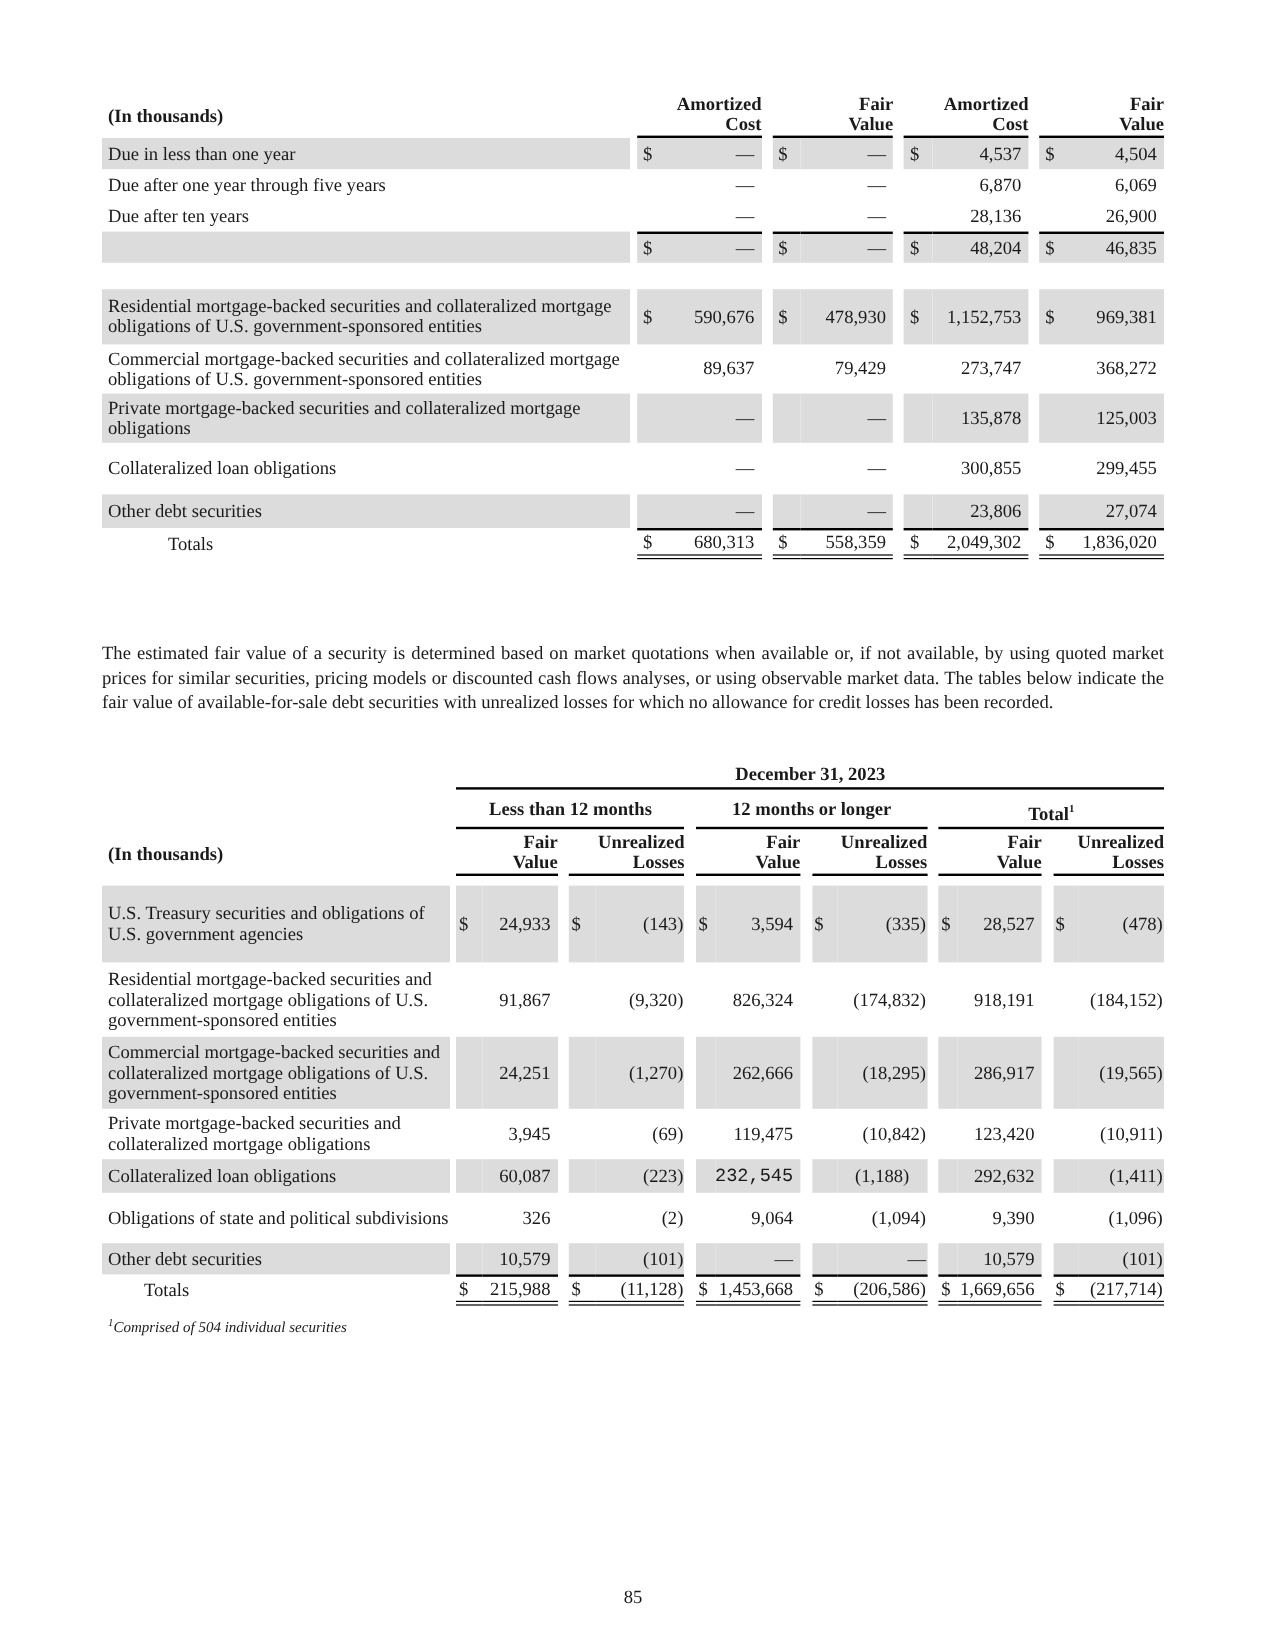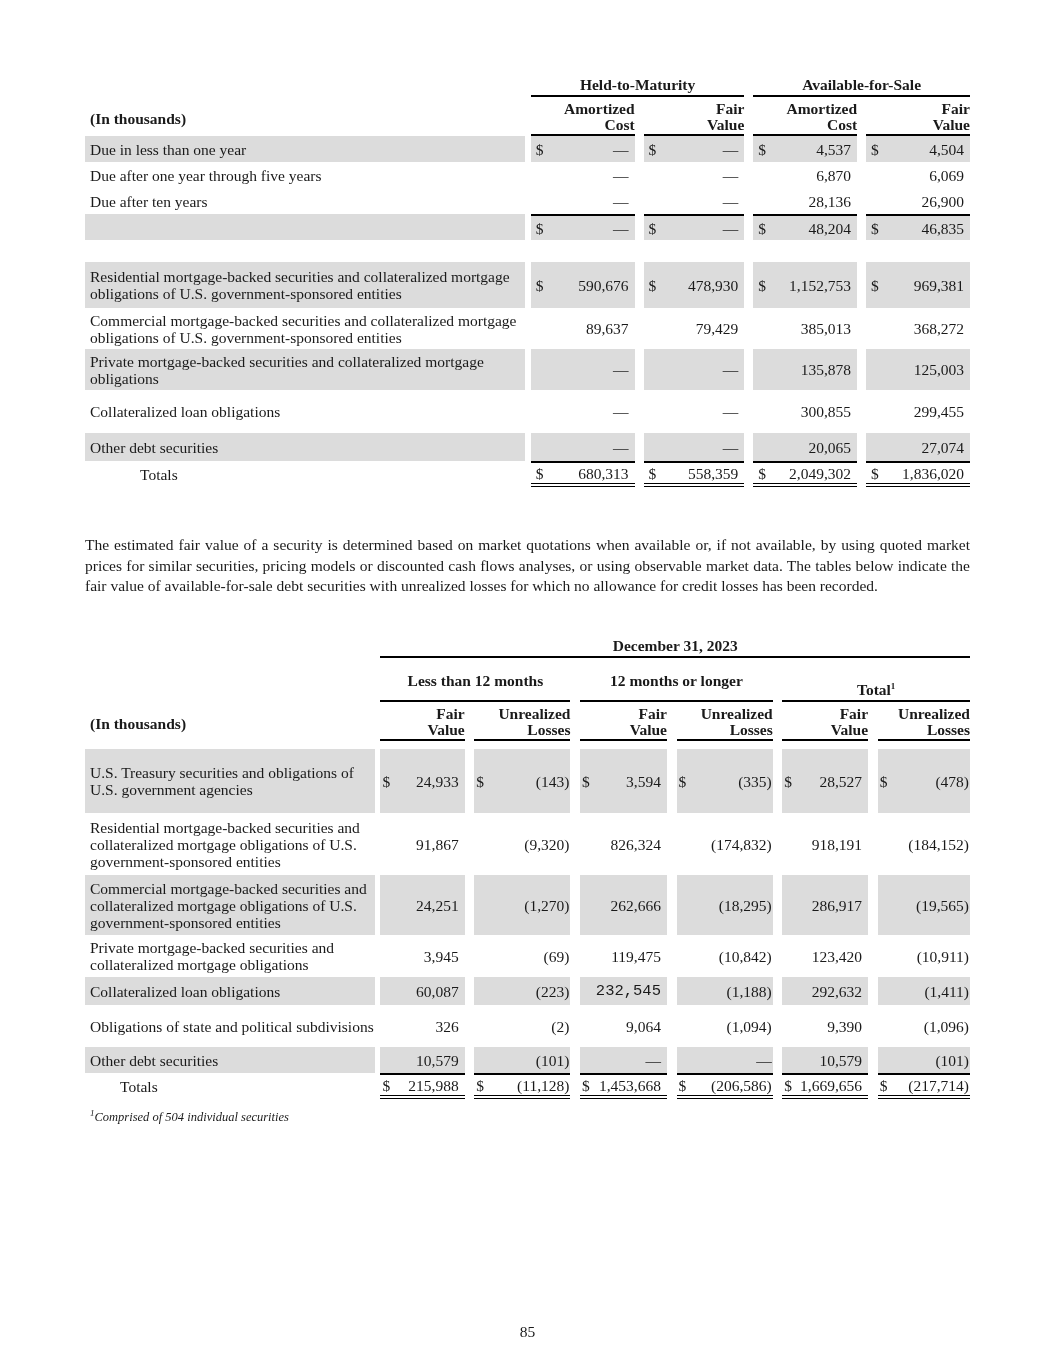--- a/index.html
+++ b/index.html
@@ -36,27 +36,20 @@
       <col style="width:24px">
         <col style="width:77px">
         <col style="width:9px">
       <col style="width:24px">
         <col style="width:80px">
         <col style="width:9px">
       <col style="width:24px">
         <col style="width:80px">
     </colgroup>
     <tbody id="t1">
-        <tr style="height: 20px;">
-          <td></td>
-          <td></td>
-          <td class="grp" colspan="5" style="padding-bottom: 2px;">Held-to-Maturity</td>
-          <td style="width: 9px;"></td>
-          <td class="grp" colspan="5" style="padding-bottom: 2px;">Available-for-Sale</td>
-        </tr>
         <tr>
           <td class="lbl bold" style="padding-top: 4px;">(In thousands)</td>
           <td></td>
           <td class="sub" colspan="2" style="padding-top: 4px; padding-bottom: 1px;">
             <div>Amortized</div>
             <div>Cost</div>
           </td>
           <td></td>
           <td class="sub" colspan="2" style="padding-top: 4px; padding-bottom: 1px;">
             <div>Fair</div>
@@ -154,21 +147,21 @@
         <tr>
           <td class="lbl" style="height: 41px;">Commercial mortgage-backed securities and collateralized mortgage obligations of U.S. government-sponsored entities</td>
           <td class="gap"></td>
           <td class="dol"></td>
           <td class="num">89,637</td>
           <td class="gap"></td>
           <td class="dol"></td>
           <td class="num">79,429</td>
           <td class="gap"></td>
           <td class="dol"></td>
-          <td class="num">385,013</td>
+          <td class="num">273,747</td>
           <td class="gap"></td>
           <td class="dol"></td>
           <td class="num">368,272</td>
         </tr>
         <tr class="shade">
           <td class="lbl" style="height: 41px;">Private mortgage-backed securities and collateralized mortgage obligations</td>
           <td class="gap"></td>
           <td class="dol"></td>
           <td class="num">—</td>
           <td class="gap"></td>
@@ -199,21 +192,21 @@
         <tr class="shade">
           <td class="lbl" style="height: 28px;">Other debt securities</td>
           <td class="gap"></td>
           <td class="dol"></td>
           <td class="num">—</td>
           <td class="gap"></td>
           <td class="dol"></td>
           <td class="num">—</td>
           <td class="gap"></td>
           <td class="dol"></td>
-          <td class="num">20,065</td>
+          <td class="num">23,806</td>
           <td class="gap"></td>
           <td class="dol"></td>
           <td class="num">27,074</td>
         </tr>
         <tr>
           <td class="lbl" style="height: 26px; padding-left: 55px;">Totals</td>
           <td class="gap"></td>
           <td class="dol topline dbl">$</td>
           <td class="num topline dbl">680,313</td>
           <td class="gap"></td>
@@ -257,21 +250,21 @@
           <td></td>
           <td class="grp" colspan="17" style="padding-bottom: 2px;">December 31, 2023</td>
         </tr>
         <tr>
           <td></td>
           <td></td>
           <td class="grp" colspan="5" style="padding-top: 4px; padding-bottom: 2px;">Less than 12 months</td>
           <td></td>
           <td class="grp" colspan="5" style="padding-top: 4px; padding-bottom: 2px;">12 months or longer</td>
           <td></td>
-          <td class="grp" colspan="5" style="padding-top: 20px; padding-bottom: 2px;">Total<sup>1</sup></td>
+          <td class="grp" colspan="5" style="padding-top: 8px; padding-bottom: 2px;">Total<sup>1</sup></td>
         </tr>
         <tr>
           <td class="lbl bold" style="padding-top: 4px;">(In thousands)</td>
           <td></td>
           <td class="sub" colspan="2" style="padding-top: 4px; padding-bottom: 1px;">
             <div>Fair</div>
             <div>Value</div>
           </td>
           <td></td>
           <td class="sub" colspan="2" style="padding-top: 4px; padding-bottom: 1px;">
@@ -392,21 +385,21 @@
           <td class="dol" style="padding-left: 2px;"></td>
           <td class="num" style="padding-right: 6px;">60,087</td>
           <td class="gap"></td>
           <td class="dol" style="padding-left: 2px;"></td>
           <td class="num" style="padding-right: 1px;">(223)</td>
           <td class="gap"></td>
           <td class="dol" style="padding-left: 2px;"></td>
           <td class="num" style="padding-right: 6px; font-family: Liberation Mono, monospace;">232,545</td>
           <td class="gap"></td>
           <td class="dol" style="padding-left: 2px;"></td>
-          <td class="num" style="padding-right: 1px;">(1,188)</td>
+          <td class="num" style="padding-right: 15px;">(1,188)</td>
           <td class="gap"></td>
           <td class="dol" style="padding-left: 2px;"></td>
           <td class="num" style="padding-right: 6px;">292,632</td>
           <td class="gap"></td>
           <td class="dol" style="padding-left: 2px;"></td>
           <td class="num" style="padding-right: 1px;">(1,411)</td>
         </tr>
         <tr>
           <td class="lbl" style="height: 42px;">Obligations of state and political subdivisions</td>
           <td class="gap"></td>

